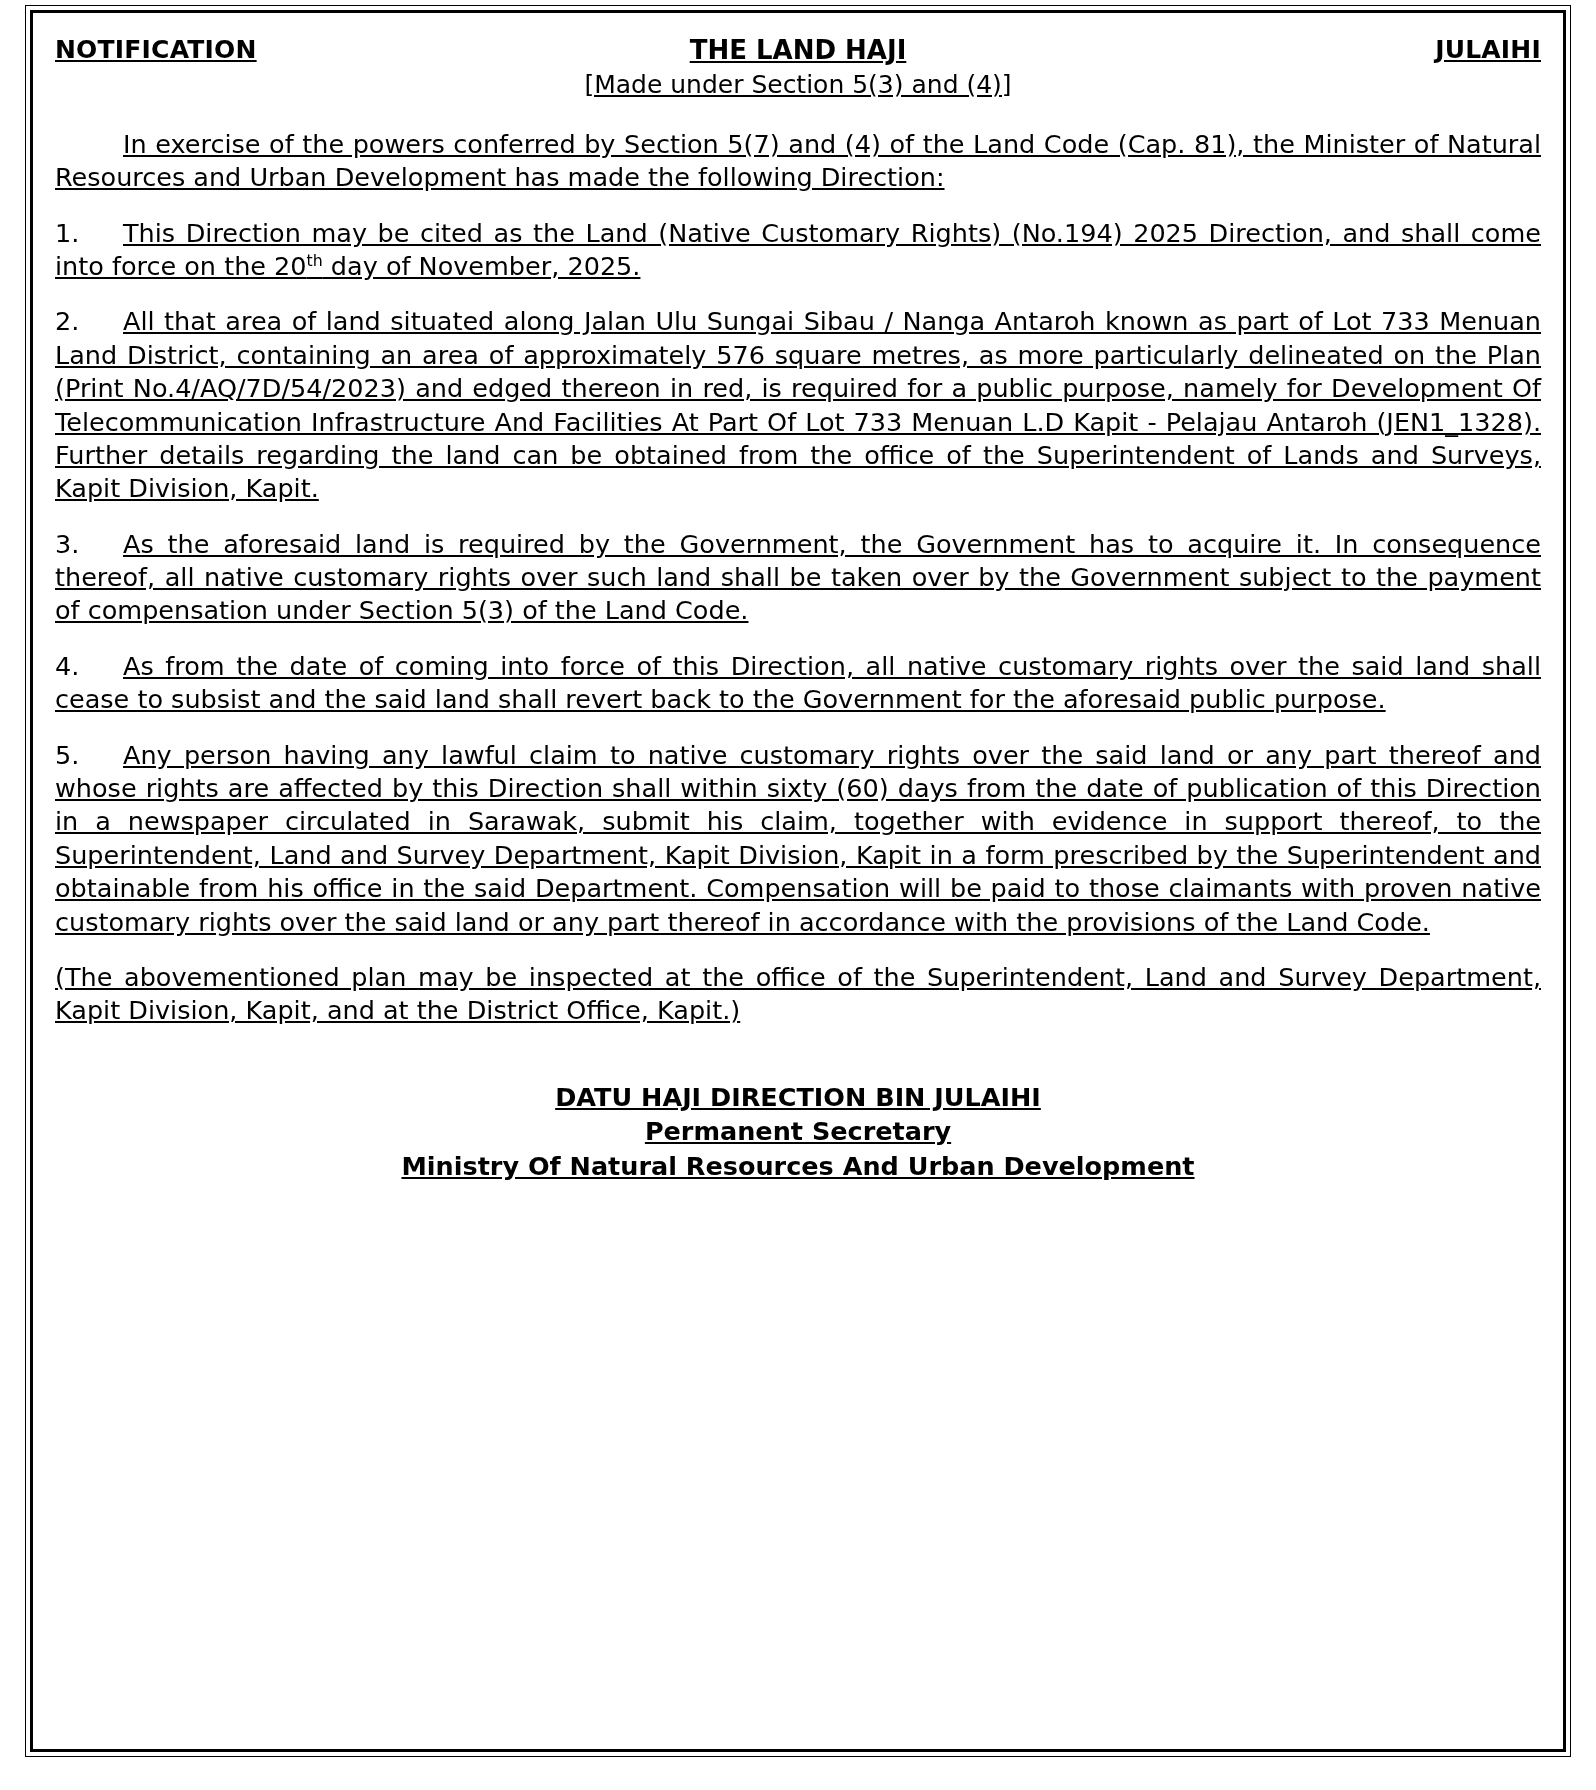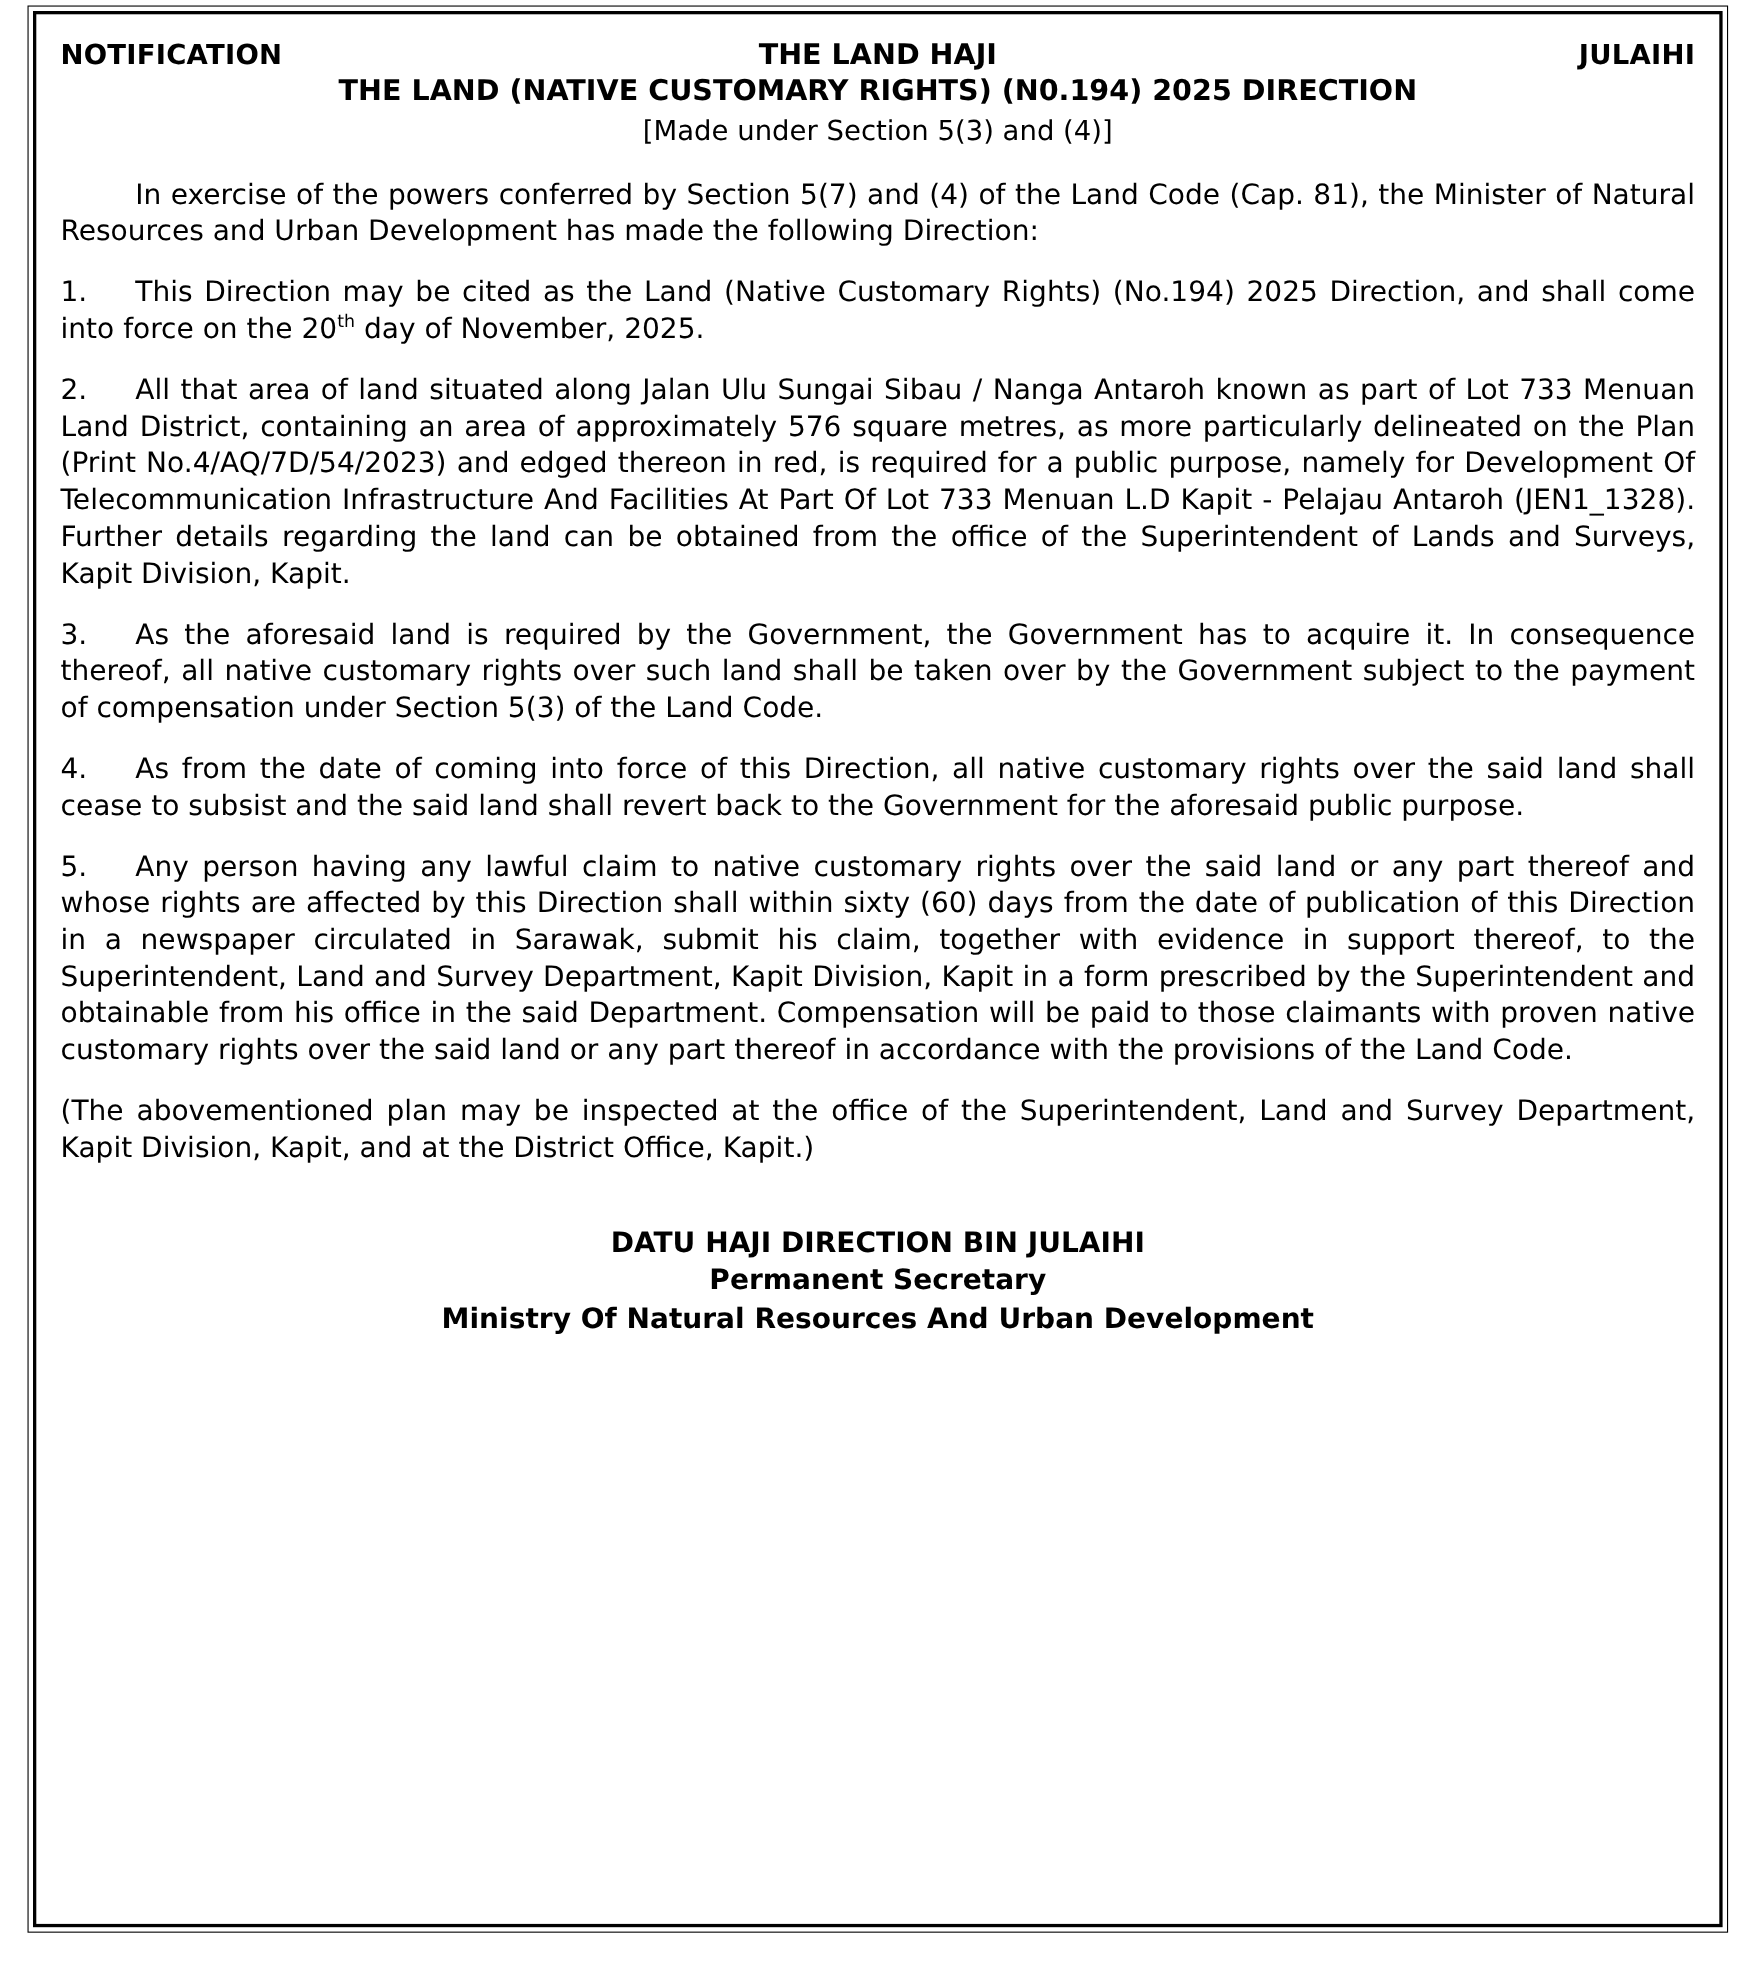--- a/index.html
+++ b/index.html
@@ -11,20 +11,21 @@
     width: 1596px;
     height: 1790px;
     font-family: "DejaVu Sans", sans-serif;
     color: #000000;
   }
   .page {
     box-sizing: border-box;
     width: 1596px;
     height: 1762px;
     padding: 10px 30px 10px 30px;
+    text-decoration: underline;
   }
   .notice-frame {
     box-sizing: border-box;
     border: 3px solid #000;
     outline: 1px solid #000;
     outline-offset: 4px;
     width: 100%;
     height: 100%;
     padding: 22px 22px 10px 22px;
     overflow: hidden;
@@ -104,21 +105,20 @@
 <div class="page">
   <div class="notice-frame">
 
     <div class="header-row">
       <span>NOTIFICATION</span>
       <span>JULAIHI</span>
     </div>
 
     <div class="titles">
       <div class="title-main">THE LAND HAJI</div>
-      <div class="title-sub">THE LAND (NATIVE CUSTOMARY RIGHTS) (N0.194) 2025 DIRECTION</div>
       <div class="title-made-under">[Made under Section 5(3) and (4)]</div>
     </div>
 
     <div class="body-text">
 
       <p class="para"><span class="indent"></span><span>In exercise of the powers conferred by Section 5(7) and (4) of the Land Code (Cap. 81), the Minister of Natural Resources and Urban Development has made the following Direction:</span></p>
 
       <p class="para"><span class="num">1.</span><span>This Direction may be cited as the Land (Native Customary Rights) (No.194) 2025 Direction, and shall come into force on the 20</span><sup>th</sup><span> day of November, 2025.</span></p>
 
       <p class="para"><span class="num">2.</span><span>All that area of land situated along Jalan Ulu Sungai Sibau / Nanga Antaroh known as part of Lot 733 Menuan Land District, containing an area of approximately 576 square metres, as more particularly delineated on the Plan (Print No.4/AQ/7D/54/2023) and edged thereon in red, is required for a public purpose, namely for Development Of Telecommunication Infrastructure And Facilities At Part Of Lot 733 Menuan L.D Kapit - Pelajau Antaroh (JEN1_1328). Further details regarding the land can be obtained from the office of the Superintendent of Lands and Surveys, Kapit Division, Kapit.</span></p>

